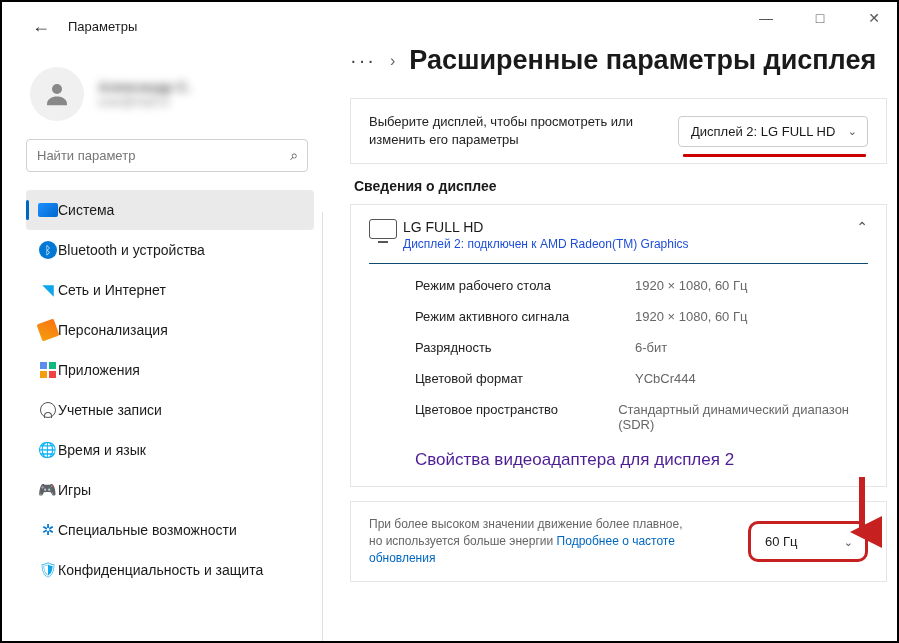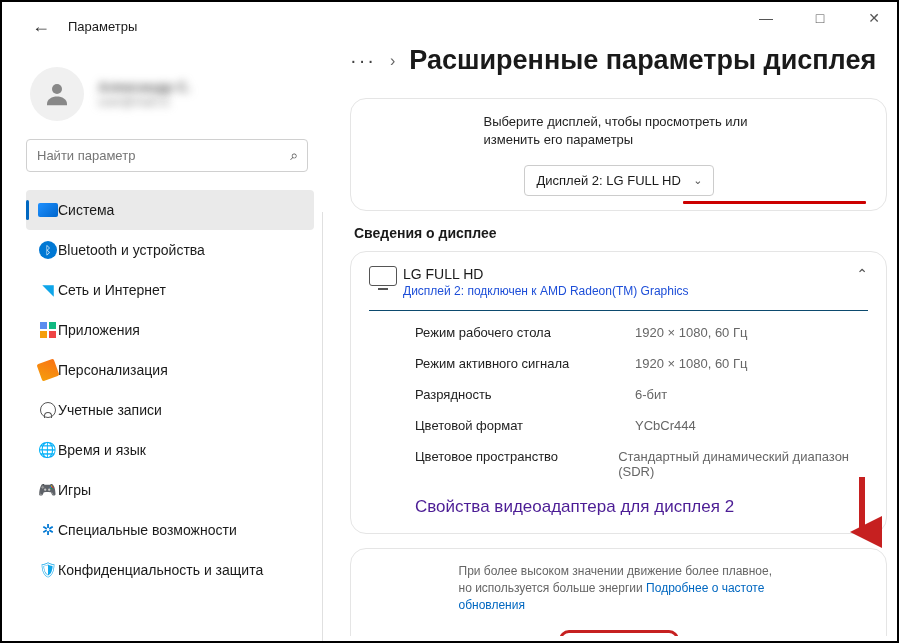--- a/index.html
+++ b/index.html
@@ -63,24 +63,23 @@
 }
 .nav-icon { width: 20px; height: 20px; display: flex; align-items: center; justify-content: center; font-size: 15px; }
 .sidebar-divider { position: absolute; left: 320px; top: 210px; bottom: 0; width: 1px; background: #e0e0e0; }
 .main { flex: 1; padding: 8px 0 0 28px; overflow: hidden; }
 .breadcrumb { display: flex; align-items: center; gap: 14px; margin-bottom: 22px; }
 .breadcrumb .dots { font-size: 20px; letter-spacing: 2px; color: #444; }
 .breadcrumb .chev { font-size: 16px; color: #666; }
 .page-title { font-size: 27px; font-weight: 600; white-space: nowrap; }
 .card {
   border: 1px solid #e5e5e5;
-  border-radius: 16px;
+  border-radius: 0;
   padding: 14px 18px;
   margin: 0 10px 14px 0;
-  flex-direction: column;
 }
 .sel-card { display: flex; align-items: center; justify-content: space-between; gap: 16px; position: relative; }
 .sel-card .hint { font-size: 13px; color: #222; line-height: 1.4; max-width: 270px; }
 .dropdown {
   border: 1px solid #ccc; border-radius: 4px;
   padding: 7px 30px 7px 12px;
   font-size: 13px; background: #fff;
   position: relative; min-width: 190px;
   display: flex; align-items: center;
 }
@@ -182,34 +181,34 @@
             <span class="icon-bt">ᛒ</span>
           </span>
           <span>Bluetooth и устройства</span>
         </li>
       <li>
           <span class="nav-icon icon-net">◥</span>
           <span>Сеть и Интернет</span>
         </li>
       <li>
           <span class="nav-icon">
+            <span class="icon-pers"></span>
+          </span>
+          <span>Персонализация</span>
+        </li>
+      <li>
+          <span class="nav-icon">
             <span class="icon-apps">
               <span></span>
               <span></span>
               <span></span>
               <span></span>
             </span>
           </span>
           <span>Приложения</span>
-        </li>
-      <li>
-          <span class="nav-icon">
-            <span class="icon-pers"></span>
-          </span>
-          <span>Персонализация</span>
         </li>
       <li>
           <span class="nav-icon">
             <span class="icon-acc"></span>
           </span>
           <span>Учетные записи</span>
         </li>
       <li>
           <span class="nav-icon icon-time">🌐</span>
           <span>Время и язык</span>

